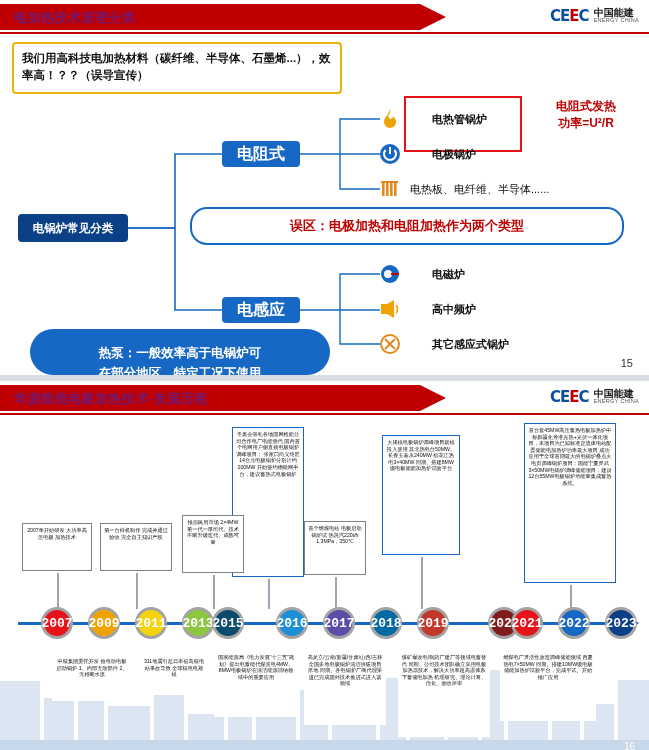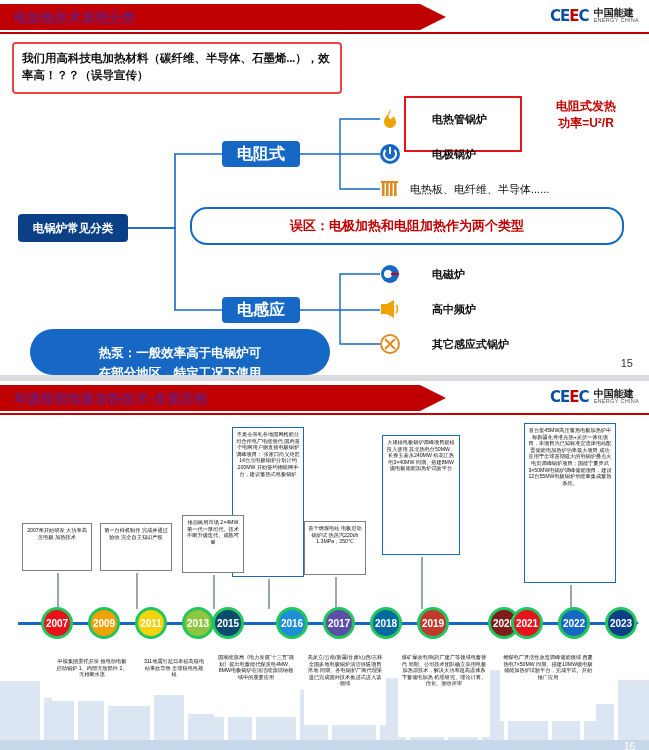--- a/index.html
+++ b/index.html
@@ -12,41 +12,41 @@
   .hdr-title{position:absolute;left:14px;top:9px;color:#701a75;font-size:13px;font-weight:bold;letter-spacing:.5px;}
   .hdr-rule{position:absolute;left:0;top:32px;width:649px;height:2px;background:#c00000;}
   .logo{position:absolute;right:10px;top:7px;display:flex;align-items:center;gap:5px;}
   .logo-mark{font-size:15px;font-weight:bold;color:#0b4ea2;letter-spacing:-1px;font-family:"DejaVu Sans",sans-serif;}
   .logo-mark span.r{color:#c00000;}
   .logo-txt{line-height:1.05;}
   .logo-cn{font-size:10px;font-weight:bold;color:#1a1a1a;}
   .logo-en{font-size:5.5px;color:#555;letter-spacing:.3px;}
   
   .s1{position:absolute;left:0;top:34px;width:649px;height:341px;}
-  .note-box{position:absolute;left:12px;top:8px;width:330px;height:52px;border:2px solid #ef4444;border-radius:4px;background:#fff;box-sizing:border-box;padding:6px 8px;font-size:11.5px;line-height:17px;color:#111;font-weight:bold;font-family:Liberation Serif, serif;}
+  .note-box{position:absolute;left:12px;top:8px;width:330px;height:52px;border:2px solid #eab308;border-radius:4px;background:#fff;box-sizing:border-box;padding:6px 8px;font-size:11.5px;line-height:17px;color:#111;font-weight:bold;}
   .cat-pill{position:absolute;left:18px;top:180px;width:110px;height:28px;background:#0b3f86;border-radius:4px;color:#fff;font-size:11.5px;font-weight:bold;display:flex;align-items:center;justify-content:center;}
   .node{position:absolute;width:78px;height:26px;background:#1668c4;border-radius:4px;color:#fff;font-size:16px;font-weight:bold;display:flex;align-items:center;justify-content:center;}
   .n-res{left:222px;top:107px;}
   .n-ind{left:222px;top:263px;}
   .leaf{position:absolute;font-size:11px;color:#111;white-space:nowrap;}
   .leaf-b{font-weight:bold;}
   .redbox{position:absolute;left:404px;top:62px;width:118px;height:56px;border:2.5px solid #e8131a;box-sizing:border-box;}
   .formula{position:absolute;left:532px;top:64px;width:108px;text-align:center;color:#c00000;font-size:12px;font-weight:bold;line-height:17px;}
   .misread{position:absolute;left:190px;top:173px;width:430px;height:34px;border:2px solid #1668c4;border-radius:17px;display:flex;align-items:center;justify-content:center;color:#c00000;font-size:13px;font-weight:bold;background:#fff;}
   .heatpump{position:absolute;left:30px;top:295px;width:300px;height:46px;background:#1668c4;border-radius:23px;color:#fff;font-size:12.5px;font-weight:bold;line-height:20px;text-align:center;padding-top:14px;box-sizing:border-box;}
   .pnum{position:absolute;right:16px;bottom:6px;font-size:11px;color:#333;}
   .s1 svg.conn{position:absolute;left:0;top:0;width:649px;height:341px;}
   .icon{position:absolute;width:24px;height:24px;}
   
   .slide2{margin-top:6px;}
   .s2{position:absolute;left:0;top:34px;width:649px;height:341px;background:#fff;overflow:hidden;}
   .skyline{position:absolute;left:0;bottom:0;width:649px;height:120px;}
   .tl-line{position:absolute;left:18px;top:207px;width:613px;height:3px;background:#1668c4;}
   .tl-arrow{position:absolute;left:629px;top:201px;width:0;height:0;border-left:10px solid #1668c4;border-top:7px solid transparent;border-bottom:7px solid transparent;}
-  .yr{position:absolute;top:192px;width:32px;height:32px;border-radius:50%;border:3px solid #22c55e;display:flex;align-items:center;justify-content:center;color:#fff;font-size:10px;font-weight:bold;box-sizing:border-box;}
+  .yr{position:absolute;top:192px;width:32px;height:32px;border-radius:50%;border:3px solid #a3a3a3;display:flex;align-items:center;justify-content:center;color:#fff;font-size:13px;font-weight:bold;box-sizing:border-box;font-family:Liberation Mono, monospace;}
   .tick{position:absolute;width:1.5px;background:#9aa6b2;}
   .card{position:absolute;box-sizing:border-box;border:1px solid #7f7f7f;background:#fff;font-size:5.2px;line-height:6.6px;color:#111;padding:3px 3px;text-align:center;}
   .card.blue{border-color:#1668c4;}
   .card.nb{border:none;}
   .pnum2{position:absolute;right:14px;bottom:4px;font-size:10px;color:#fff;}
 </style>
 </head>
 <body>
 
 <div class="slide">

